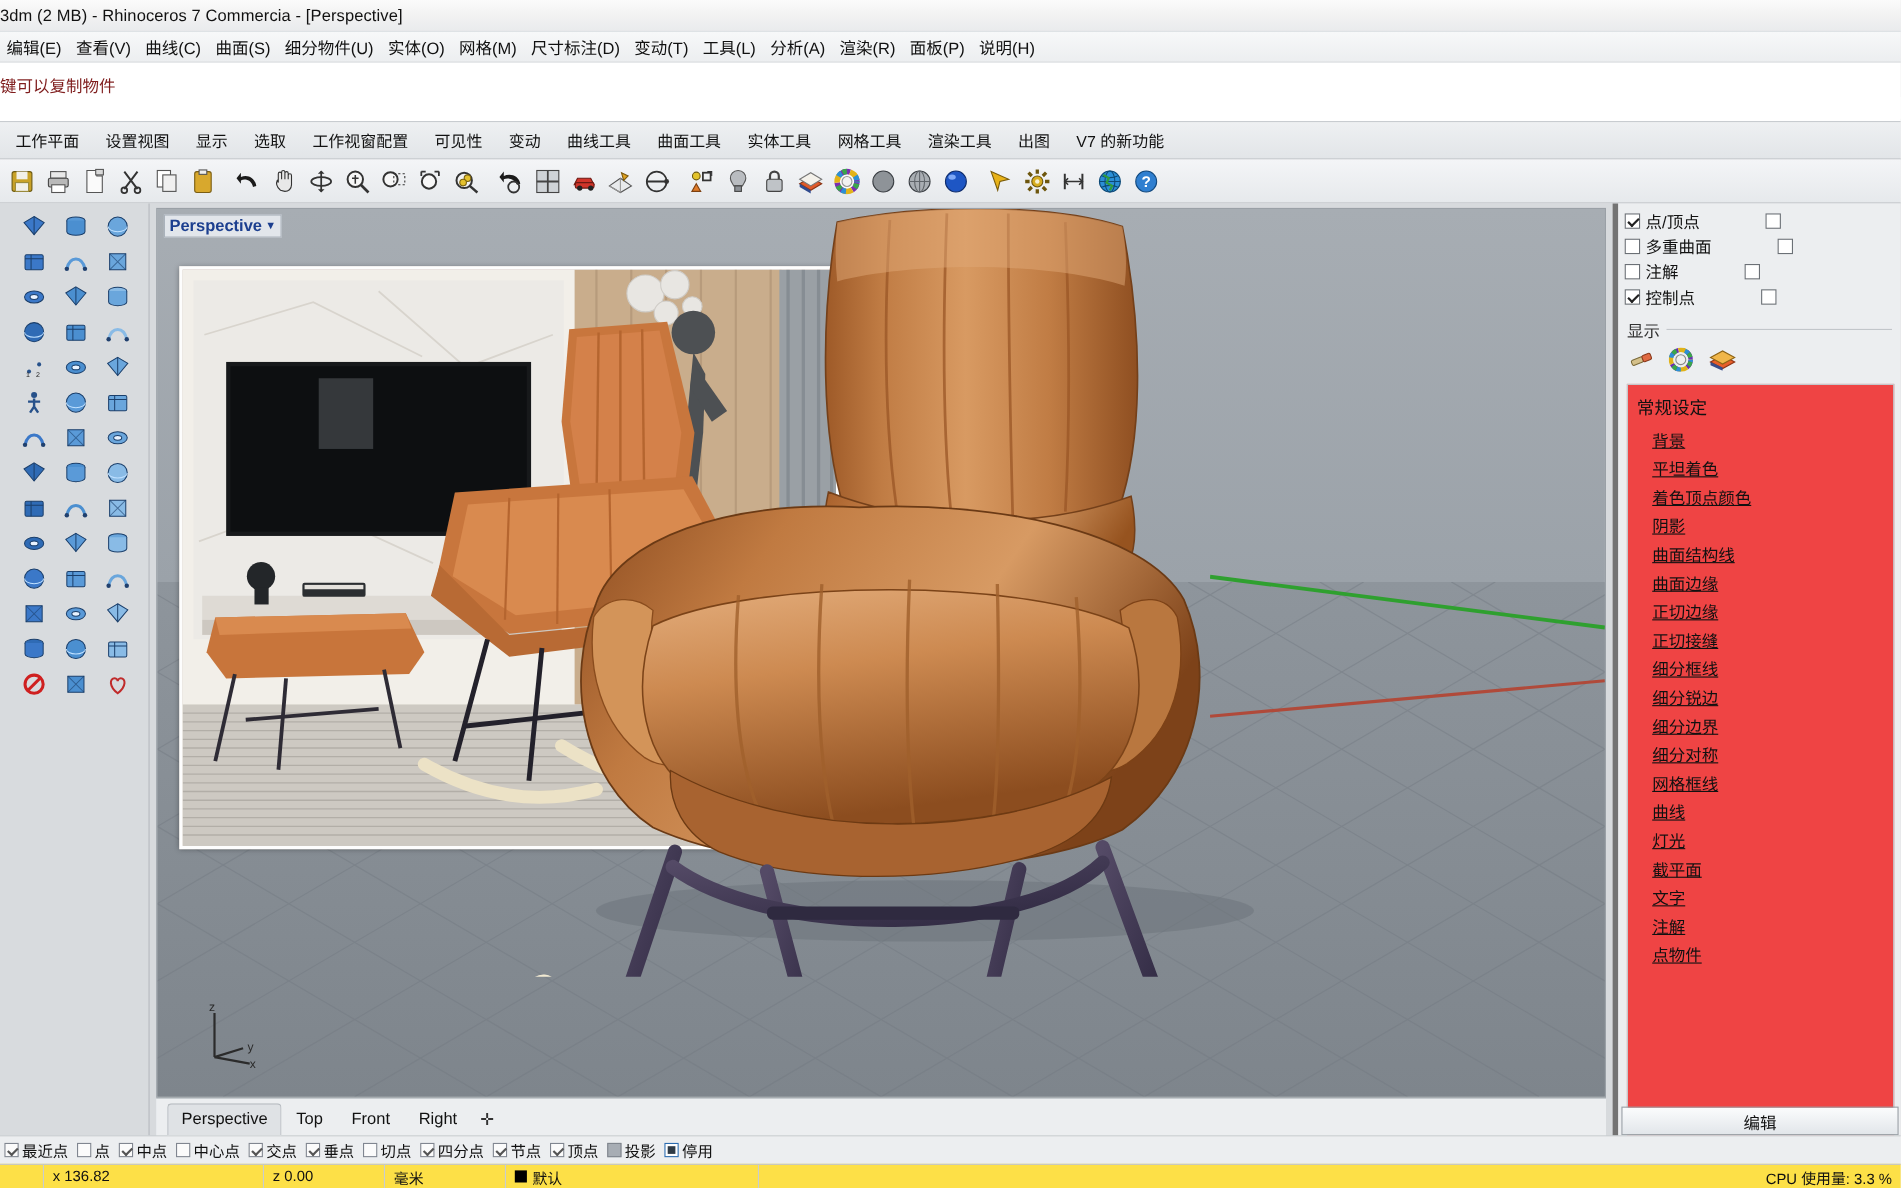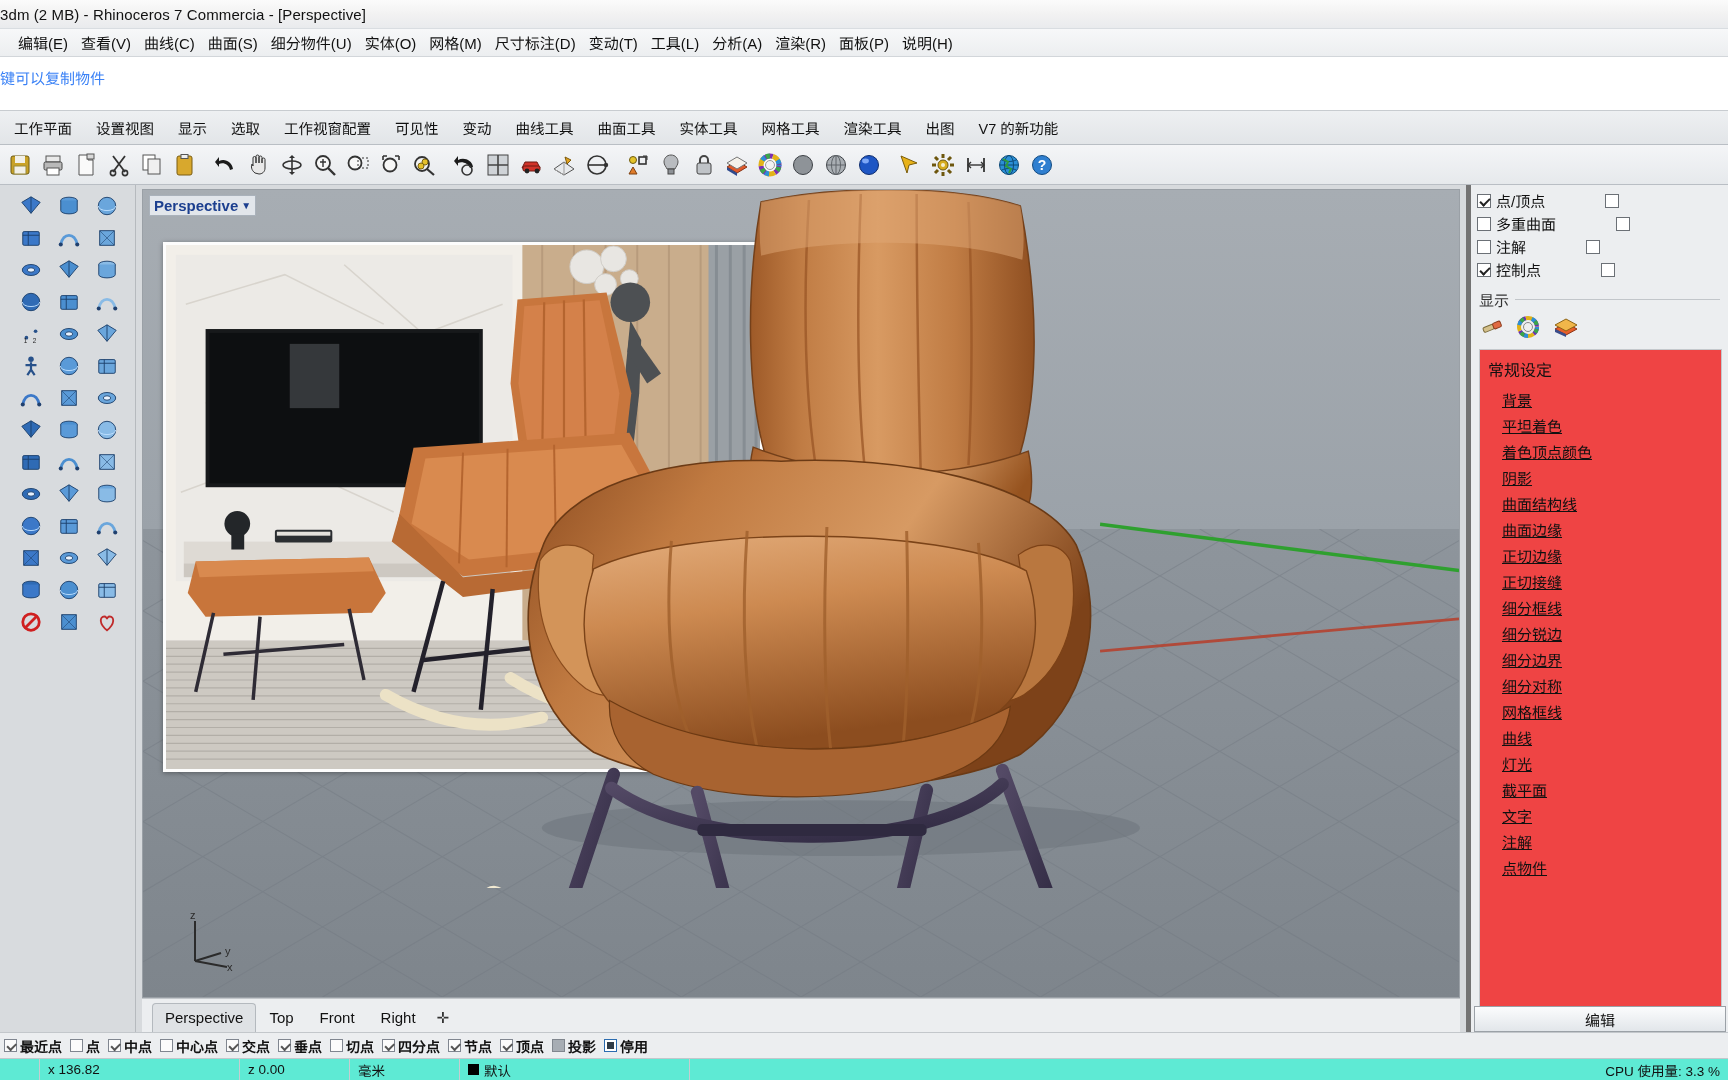--- a/index.html
+++ b/index.html
@@ -18,30 +18,30 @@
     display:flex; align-items:center; padding-left:0px;
     border-bottom:1px solid #d9dde1;
   }
   .titlebar .ttext{ font-size:15px; color:#111; letter-spacing:.1px; padding-left:0; white-space:nowrap;}
 
   
   .menubar{
     height:28px; flex:0 0 28px;
     background:linear-gradient(to bottom,#f7f8f9,#eceef0);
     display:flex; align-items:center; border-bottom:1px solid #d2d6da;
-    padding-left:12px;
+    padding-left:0;
   }
   .menubar .mi{ font-size:15px; padding:2px 7px 2px 6px; white-space:nowrap; color:#111; cursor:default; }
 
   
   .cmdarea{
     flex:0 0 54px; height:54px; background:#ffffff;
     border-bottom:1px solid #c8ccd0; position:relative;
   }
-  .cmdline{ position:absolute; left:0; top:10px; font-size:15px; color:#3b82f6; white-space:nowrap;}
+  .cmdline{ position:absolute; left:0; top:10px; font-size:15px; color:#7f1d1d; white-space:nowrap;}
   .cmdinput{ position:absolute; left:0; bottom:2px; height:20px; width:100%; background:#fff;}
 
   
   .tabbar{
     flex:0 0 34px; height:34px;
     background:linear-gradient(to bottom,#eef0f2,#e2e5e8);
     display:flex; align-items:flex-end; border-bottom:1px solid #b9bec4;
     padding-left:2px;
   }
   .tabbar .tb{
@@ -161,25 +161,25 @@
   }
   .osnap .oi{ display:flex; align-items:center; padding:0 6px 0 2px; white-space:nowrap; cursor:default; }
   .ochk{ width:13px; height:13px; border:1px solid #808690; background:#fbfbfb;
          margin-right:3px; position:relative; flex:0 0 13px; }
   .ochk.on::after{ content:""; position:absolute; width:7px; height:3.5px;
          border-left:2px solid #555; border-bottom:2px solid #555;
          transform:rotate(-45deg); top:2.5px; left:2px; }
   .ochk.solid{ background:#a7adb4; border-color:#80868e; }
   .ochk.framed{ background:#ffffff; border:1px solid #2b6cb0; }
   .ochk.framed::after{ content:""; position:absolute; inset:2px; background:#2f3b46; }
-  .olabel{ font-size:14px; color:#111;font-weight:bold; }
+  .olabel{ font-size:14px; color:#111; }
 
   
   .statusbar{
-    flex:0 0 22px; height:22px; background:#5eead4;
+    flex:0 0 22px; height:22px; background:#fde047;
     border-top:1px solid #c3c7cb; display:flex; align-items:center;
     font-size:13.5px; color:#111; overflow:hidden;
   }
   .sb{ padding:0 8px; height:100%; display:flex; align-items:center; border-right:1px solid #c8ccd0; white-space:nowrap;}
   .sb.nb{ border-right:none; }
   .sb.hl{ background:#b9d7ef; font-weight:bold; }
   .sb.bold{ font-weight:bold; }
   .swatch{ width:11px; height:11px; background:#000; margin-right:5px; display:inline-block;}
   .sb-grow{ flex:1 1 auto; border-right:1px solid #c8ccd0; }
 

